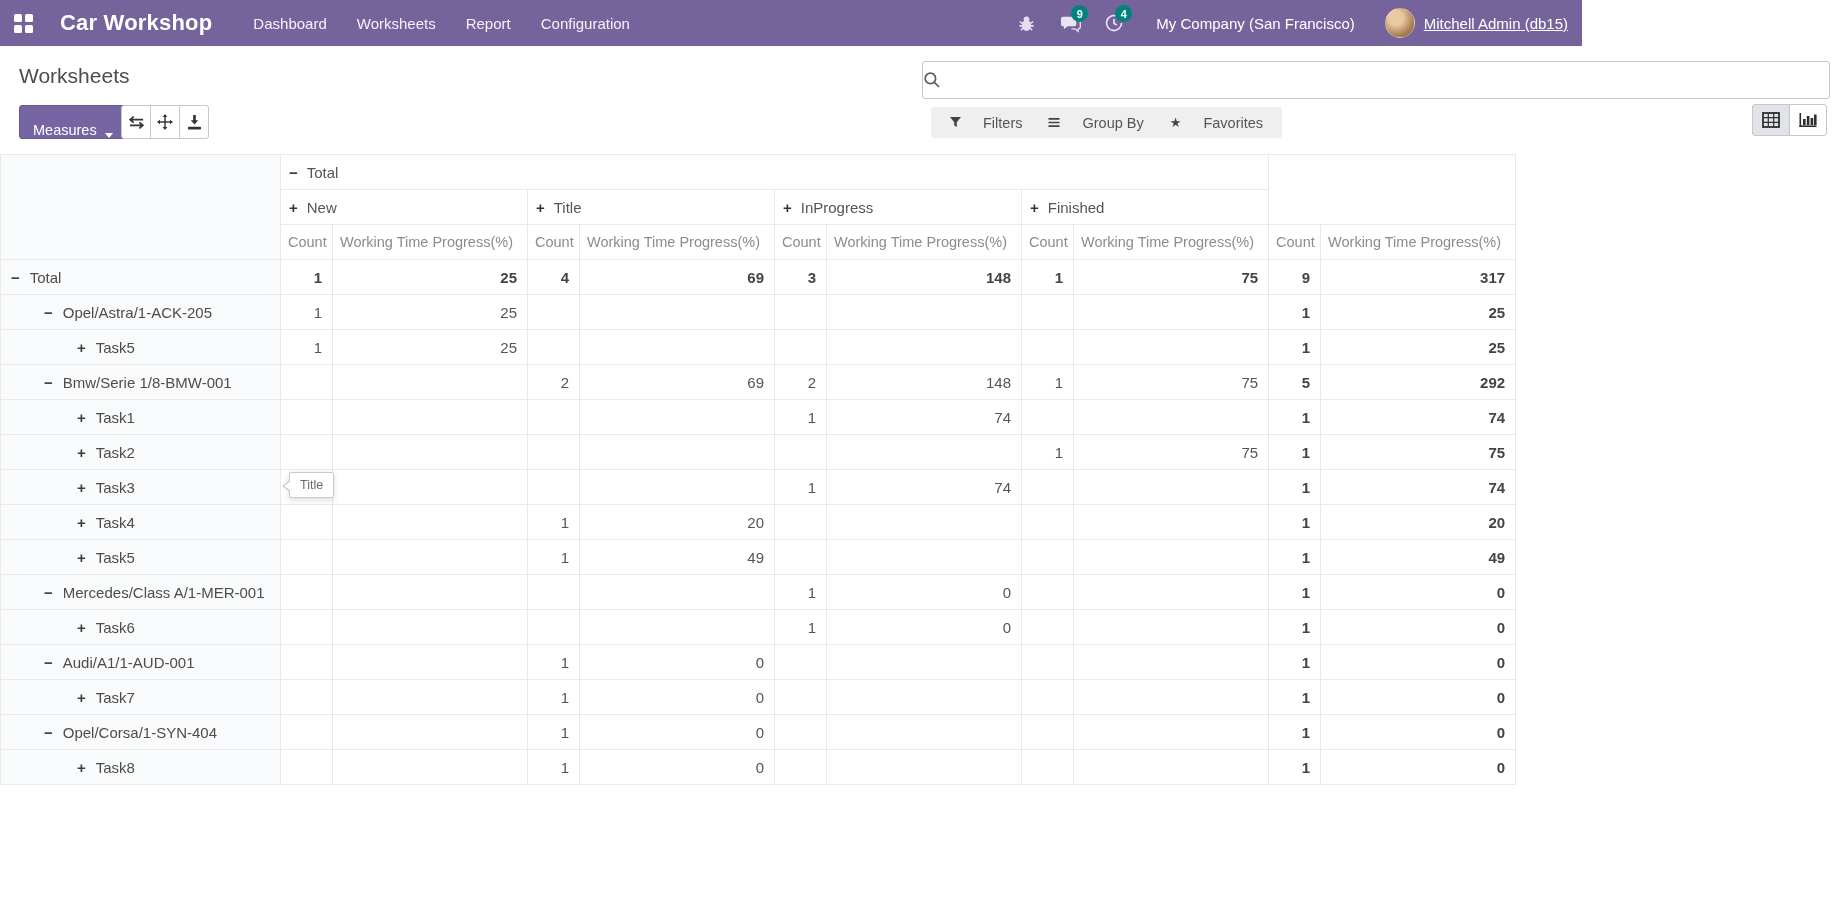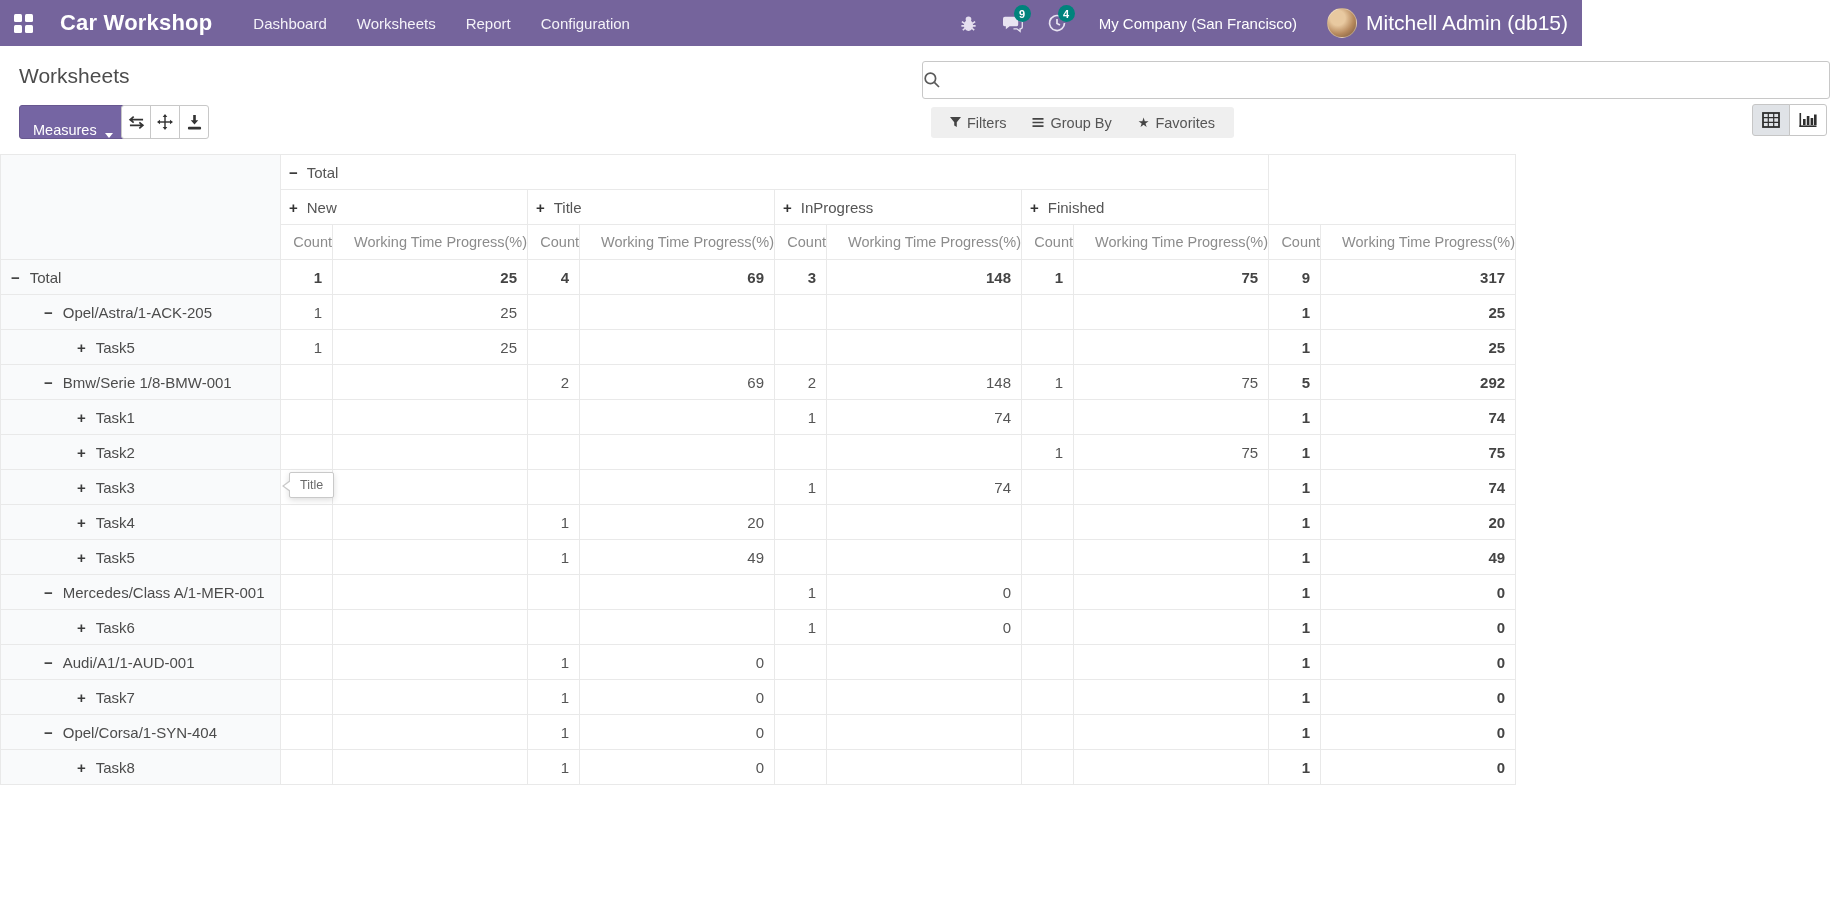--- a/index.html
+++ b/index.html
@@ -19,21 +19,21 @@
   .nav-right { margin-left: auto; display: flex; align-items: center; gap: 4px; padding-right: 14px; }
   .nav-icon-btn { position: relative; width: 40px; height: 46px; display: flex; align-items: center; justify-content: center; cursor: pointer; }
   .nav-icon-btn svg { opacity: .92; }
   .badge { position: absolute; top: 5px; right: 2px; min-width: 17px; height: 17px; border-radius: 9px;
     background: var(--badge-bg, #00837c); color: #fff; font-size: 11px; font-weight: 700;
     display: flex; align-items: center; justify-content: center; padding: 0 3px; }
   .company { font-size: 15px; padding: 0 26px 0 18px; white-space: nowrap; cursor: pointer; }
   .user { display: flex; align-items: center; gap: 9px; cursor: pointer; }
   .avatar { width: 30px; height: 30px; border-radius: 50%;
     background: radial-gradient(circle at 35% 32%, #e8c9a0 0 28%, #b78a5e 60%, #6e4f33 100%); border: 1px solid rgba(255,255,255,.35); }
-  .user-name { font-size: 21px; white-space: nowrap; }
+  .user-name { font-size: 15px; white-space: nowrap; text-decoration: underline; }
 
   
   .view-title { position: absolute; left: 19px; top: 64px; font-size: 21px; color: #4c4c4c; }
   .search-box { position: absolute; left: 922px; top: 61px; width: 908px; height: 38px;
     border: 1px solid #c8c8c8; border-radius: 3px; background: #fff; display: flex; align-items: center; }
   .search-box input { flex: 1; border: none; outline: none; font-size: 15px; padding: 0 12px;
     font-family: "Liberation Sans", sans-serif; color: #4c4c4c; background: transparent; }
   .search-box input::placeholder { color: #8b8b8b; }
   .search-glass { padding-right: 11px; display: flex; cursor: pointer; }
 
@@ -43,41 +43,41 @@
     display: flex; align-items: flex-end; gap: 8px; }
   .caret { width: 0; height: 0; border-left: 4.5px solid transparent; border-right: 4.5px solid transparent; border-top: 5px solid #fff; }
   .pivot-tools { position: absolute; left: 121px; top: 105px; height: 34px; display: flex; }
   .tool-btn { width: 30px; height: 34px; background: #fff; border: 1px solid #c8c8c8; margin-left: -1px;
     display: flex; align-items: center; justify-content: center; cursor: pointer; }
   .tool-btn:first-child { border-radius: 3px 0 0 3px; margin-left: 0; }
   .tool-btn:last-child { border-radius: 0 3px 3px 0; }
 
   .filter-bar { position: absolute; left: 931px; top: 107px; height: 31px; background: #efefef;
     border-radius: 3px; display: flex; align-items: center; padding: 0 6px; }
-  .filter-btn { display: flex; align-items: center; gap: 6px; font-size: 14.5px; color: #555;
+  .filter-btn { display: flex; align-items: center; gap: 22px; font-size: 14.5px; color: #555;
     padding: 0 13px; height: 100%; cursor: pointer; white-space: nowrap; }
   .star-glyph { font-size: 13px; color: #444; line-height: 1; }
 
   .view-switcher { position: absolute; left: 1752px; top: 104px; display: flex; }
   .switch-btn { width: 38px; height: 32px; background: #fff; border: 1px solid #c6c6c6; margin-left: -1px;
     display: flex; align-items: center; justify-content: center; cursor: pointer; }
   .switch-btn:first-child { border-radius: 3px 0 0 3px; margin-left: 0; }
   .switch-btn:last-child { border-radius: 0 3px 3px 0; }
   .switch-btn.active { background: #e0e3e7; }
 
   
   .pivot-wrap { position: absolute; left: 0; top: 154px; }
   table.pivot { border-collapse: collapse; table-layout: fixed; width: 1515px; font-size: 15px; }
   table.pivot th, table.pivot td { border: 1px solid #e9e9e9; height: 35px; overflow: hidden; white-space: nowrap; }
   table.pivot tr { height: 35px; }
   th.corner { background: #f9fafb; border-left: none; border-top: none; }
   th.grp { text-align: left; font-weight: 400; color: #555; padding-left: 8px; background: #fff; border-top: none; }
   th.grp .twisty { font-weight: 700; color: #333; margin-right: 9px; font-size: 15px; }
   th.grp.empty { background: #fff; }
-  th.measure { text-align: right; font-weight: 400; color: #8c8c8c; font-size: 14.5px; padding-left: 7px; background: #fff; }
+  th.measure { text-align: left; font-weight: 400; color: #8c8c8c; font-size: 14.5px; padding-left: 7px; background: #fff; }
   th.rowlabel { text-align: left; font-weight: 400; background: #f9fafb; color: #4c4c4c; border-left: none; }
   th.rowlabel .twisty { font-weight: 700; color: #3c3c3c; margin-right: 10px; font-size: 15px; }
   td.num { text-align: right; padding-right: 10px; color: #555; background: #fff; }
   td.num.bold, tr.total-row td.num { font-weight: 700; color: #444; }
   table.pivot td, table.pivot th { cursor: pointer; }
 
   
   .tooltip { position: absolute; left: 289px; top: 472px; background: #fff; border: 1px solid #c9c9c9;
     border-radius: 2px; box-shadow: 0 2px 6px rgba(0,0,0,.14); font-size: 12.5px; color: #6a6a6a;
     padding: 5px 10px; z-index: 5; }

